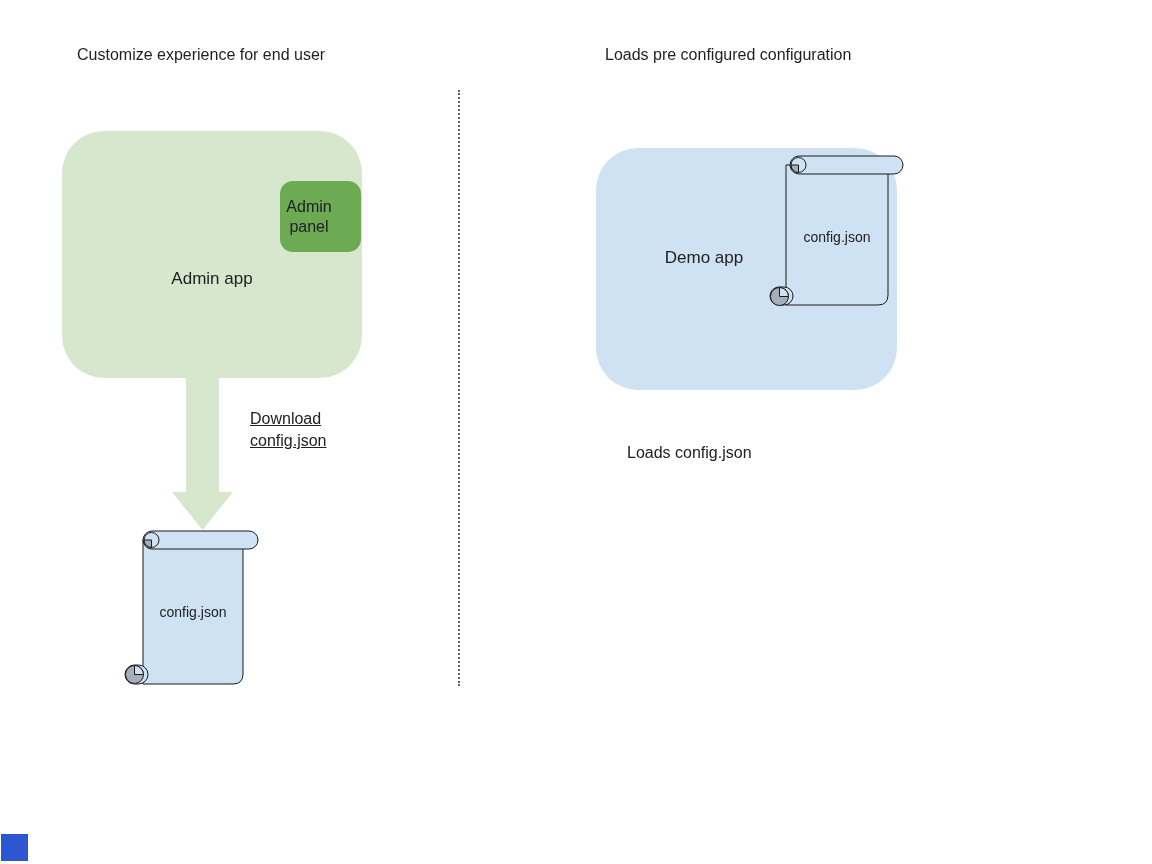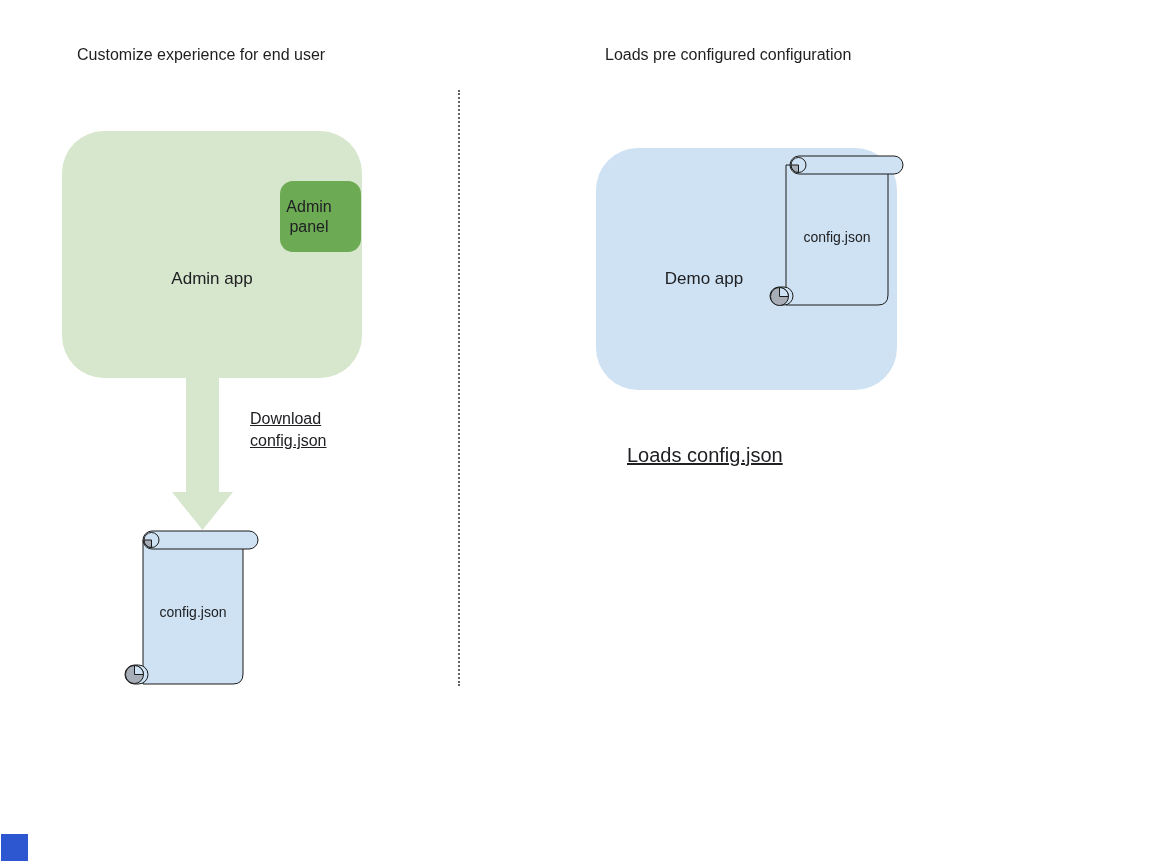--- a/index.html
+++ b/index.html
@@ -54,21 +54,21 @@
     width: 210px;
     text-align: center;
     font-size: 17px;
   }
   .arrow-label {
     font-size: 16px;
     line-height: 22px;
     white-space: pre-line;
     text-decoration: underline;
   }
-  .caption { font-size: 20px; text-decoration: underline; }
+  .caption { font-size: 16px; }
   .scroll-text {
     font-size: 14px;
     font-family: "Liberation Sans", sans-serif;
     fill: #202124;
   }
   .corner-square { width: 27px; height: 27px; }
 </style>
 </head>
 <body>
 
@@ -102,21 +102,21 @@
       <path d="M31.5,14 L31.5,21.5 A7.5,7.5 0 0 1 24,14 Z" fill="#a7aeb8"></path>
       <rect x="5" y="139" width="23" height="19" rx="9.5" ry="9.5" fill="#cfe2f3"></rect>
       <circle cx="14.5" cy="148.5" r="9" fill="#a7aeb8"></circle>
       <path d="M14.5,148.5 L14.5,139.5 A9,9 0 0 1 23.5,148.5 Z" fill="#cfe2f3"></path>
     </g>
     <text x="73" y="91" text-anchor="middle" class="scroll-text">config.json</text>
   </svg>
 
   <div class="abs app-box demo-app-box" style="left: 596px; top: 148px; width: 301px; height: 242px; background-color: rgb(207, 226, 243);">
   </div>
-  <div class="abs demo-label" style="left:596px; top:269px;padding-left:6px;">Demo app</div>
+  <div class="abs demo-label" style="left:596px; top:248px;padding-left:6px;">Demo app</div>
 
   <svg class="abs" style="left:765px; top:151px;" width="145" height="160" viewBox="0 0 145 160">
     <g stroke="#1a1a1a" stroke-width="1">
       <path d="M21,14 L123,14 L123,144 Q123,154 113,154 L21,154 Z" fill="#cfe2f3"></path>
       <rect x="25" y="5" width="113" height="18" rx="9" ry="9" fill="#cfe2f3"></rect>
       <circle cx="33.5" cy="14" r="7.5" fill="#cfe2f3"></circle>
       <path d="M33.5,14 L33.5,21.5 A7.5,7.5 0 0 1 26,14 Z" fill="#a7aeb8"></path>
       <rect x="5" y="136" width="23" height="18" rx="9" ry="9" fill="#cfe2f3"></rect>
       <circle cx="14.5" cy="145.5" r="9" fill="#a7aeb8"></circle>
       <path d="M14.5,145.5 L14.5,136.5 A9,9 0 0 1 23.5,145.5 Z" fill="#cfe2f3"></path>

